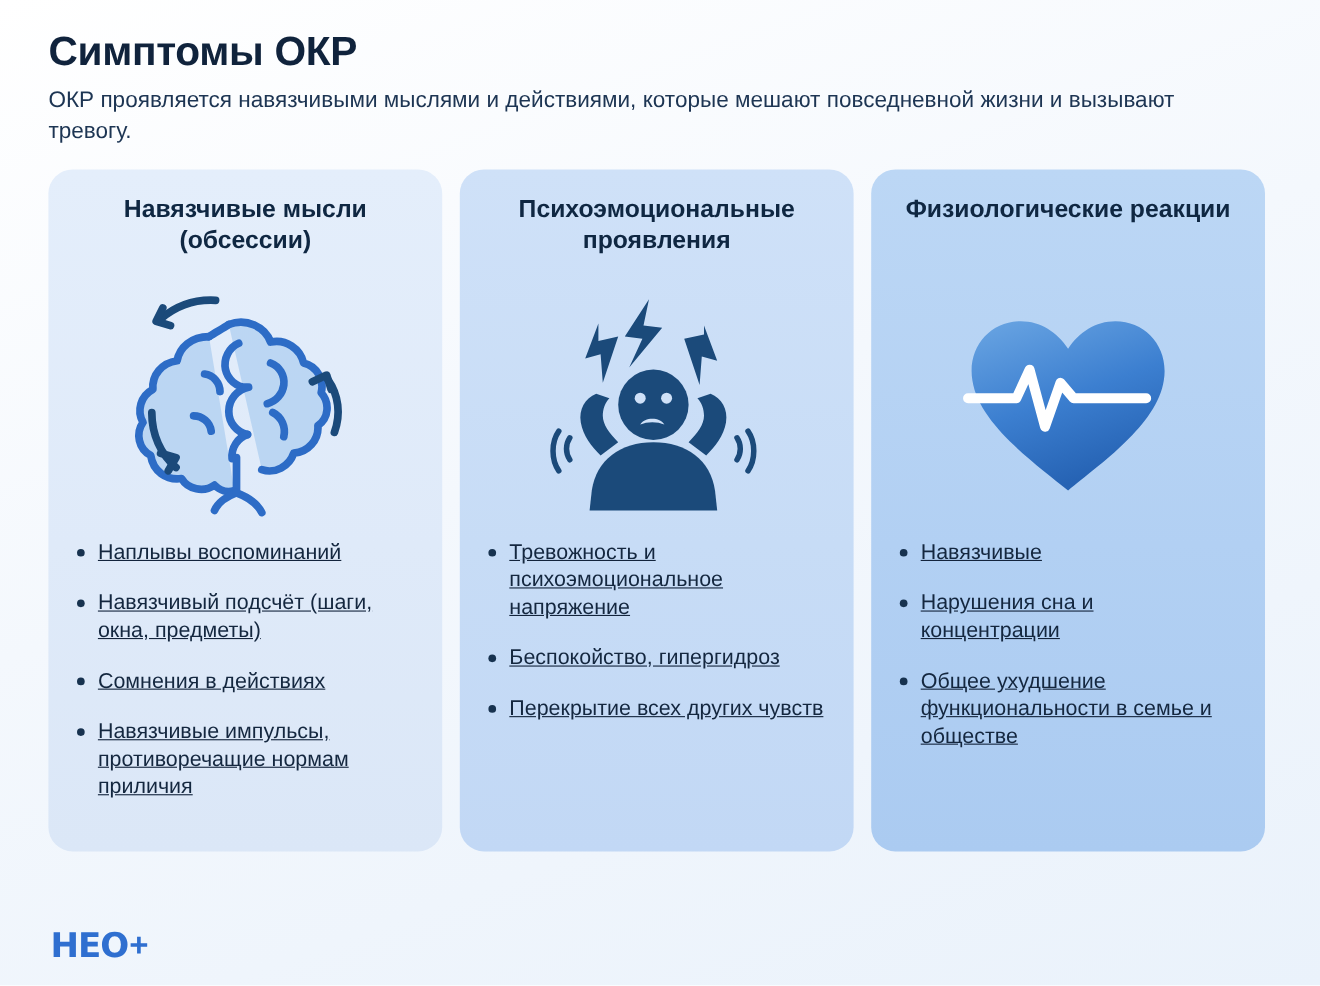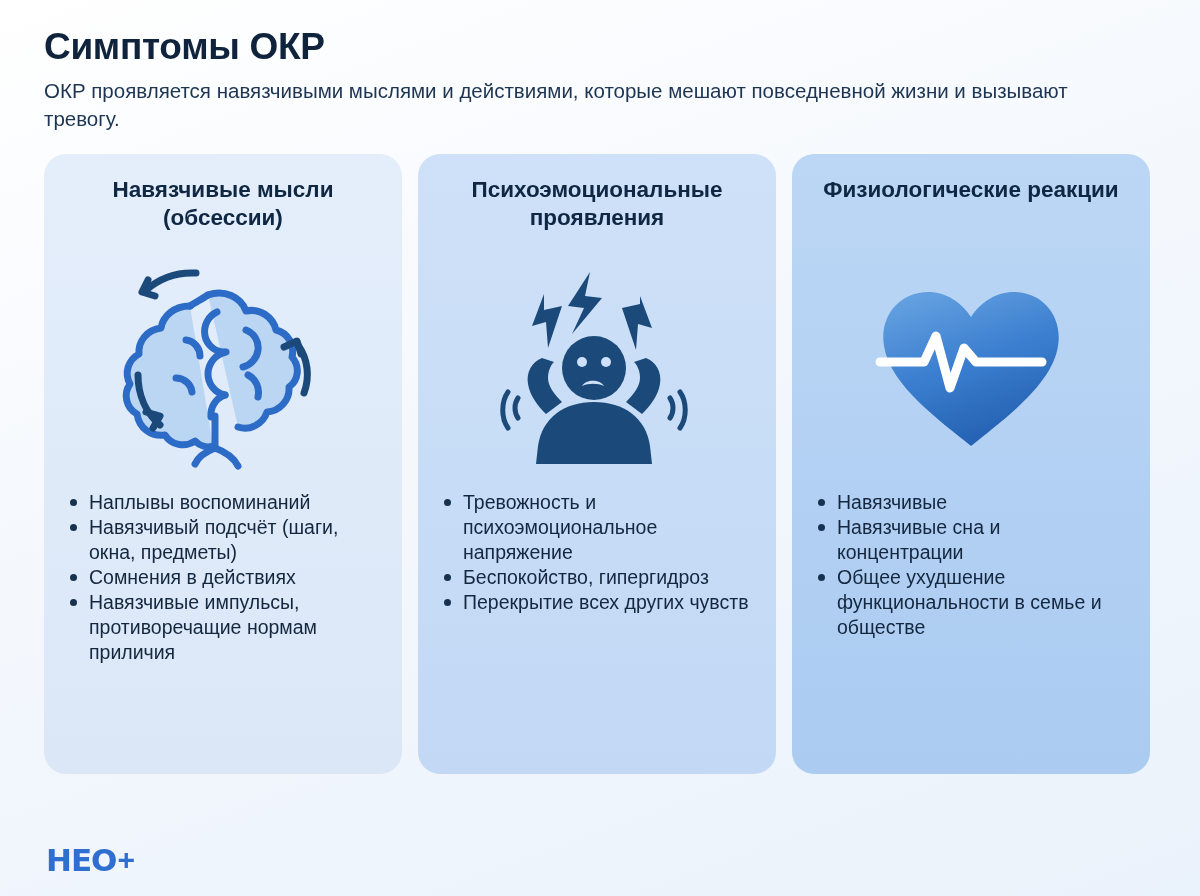--- a/index.html
+++ b/index.html
@@ -78,20 +78,22 @@
     display: flex;
     align-items: center;
     justify-content: center;
   }
   .bullets {
     list-style: none;
     margin: 0;
     padding: 0;
     display: flex;
     flex-direction: column;
+    gap: 21px;
+    text-decoration: underline;
   }
   .bullet {
     position: relative;
     padding-left: 21px;
     font-size: 19.5px;
     line-height: 1.28;
     color: #14273f;
   }
   .bullet::before {
     content: "";
@@ -220,21 +222,21 @@
               <stop offset="55%" stop-color="#3c7fd0"></stop>
               <stop offset="100%" stop-color="#2663b4"></stop>
             </linearGradient>
           </defs>
           <path d="M125 196C96 172 44 136 38 96c-5-30 16-54 44-54 18 0 33 10 43 25 10-15 25-25 43-25 28 0 49 24 44 54-6 40-58 76-87 100z" fill="url(#heartGrad)"></path>
           <path d="M34 112h44l12-26 14 52 14-40 12 14h66" fill="none" stroke="#ffffff" stroke-width="9" stroke-linecap="round" stroke-linejoin="round"></path>
         </svg>
       </div>
       <ul class="bullets">
         <li class="bullet">Навязчивые</li>
-        <li class="bullet">Навязчивые сна и концентрации</li>
+        <li class="bullet">Нарушения сна и концентрации</li>
         <li class="bullet">Общее ухудшение функциональности в семье и обществе</li>
       </ul>
     </div>
 
   </div>
 
   <div class="logo">
     <span class="logo-text">НЕО</span>
     <span class="logo-plus">+</span>
   </div>

